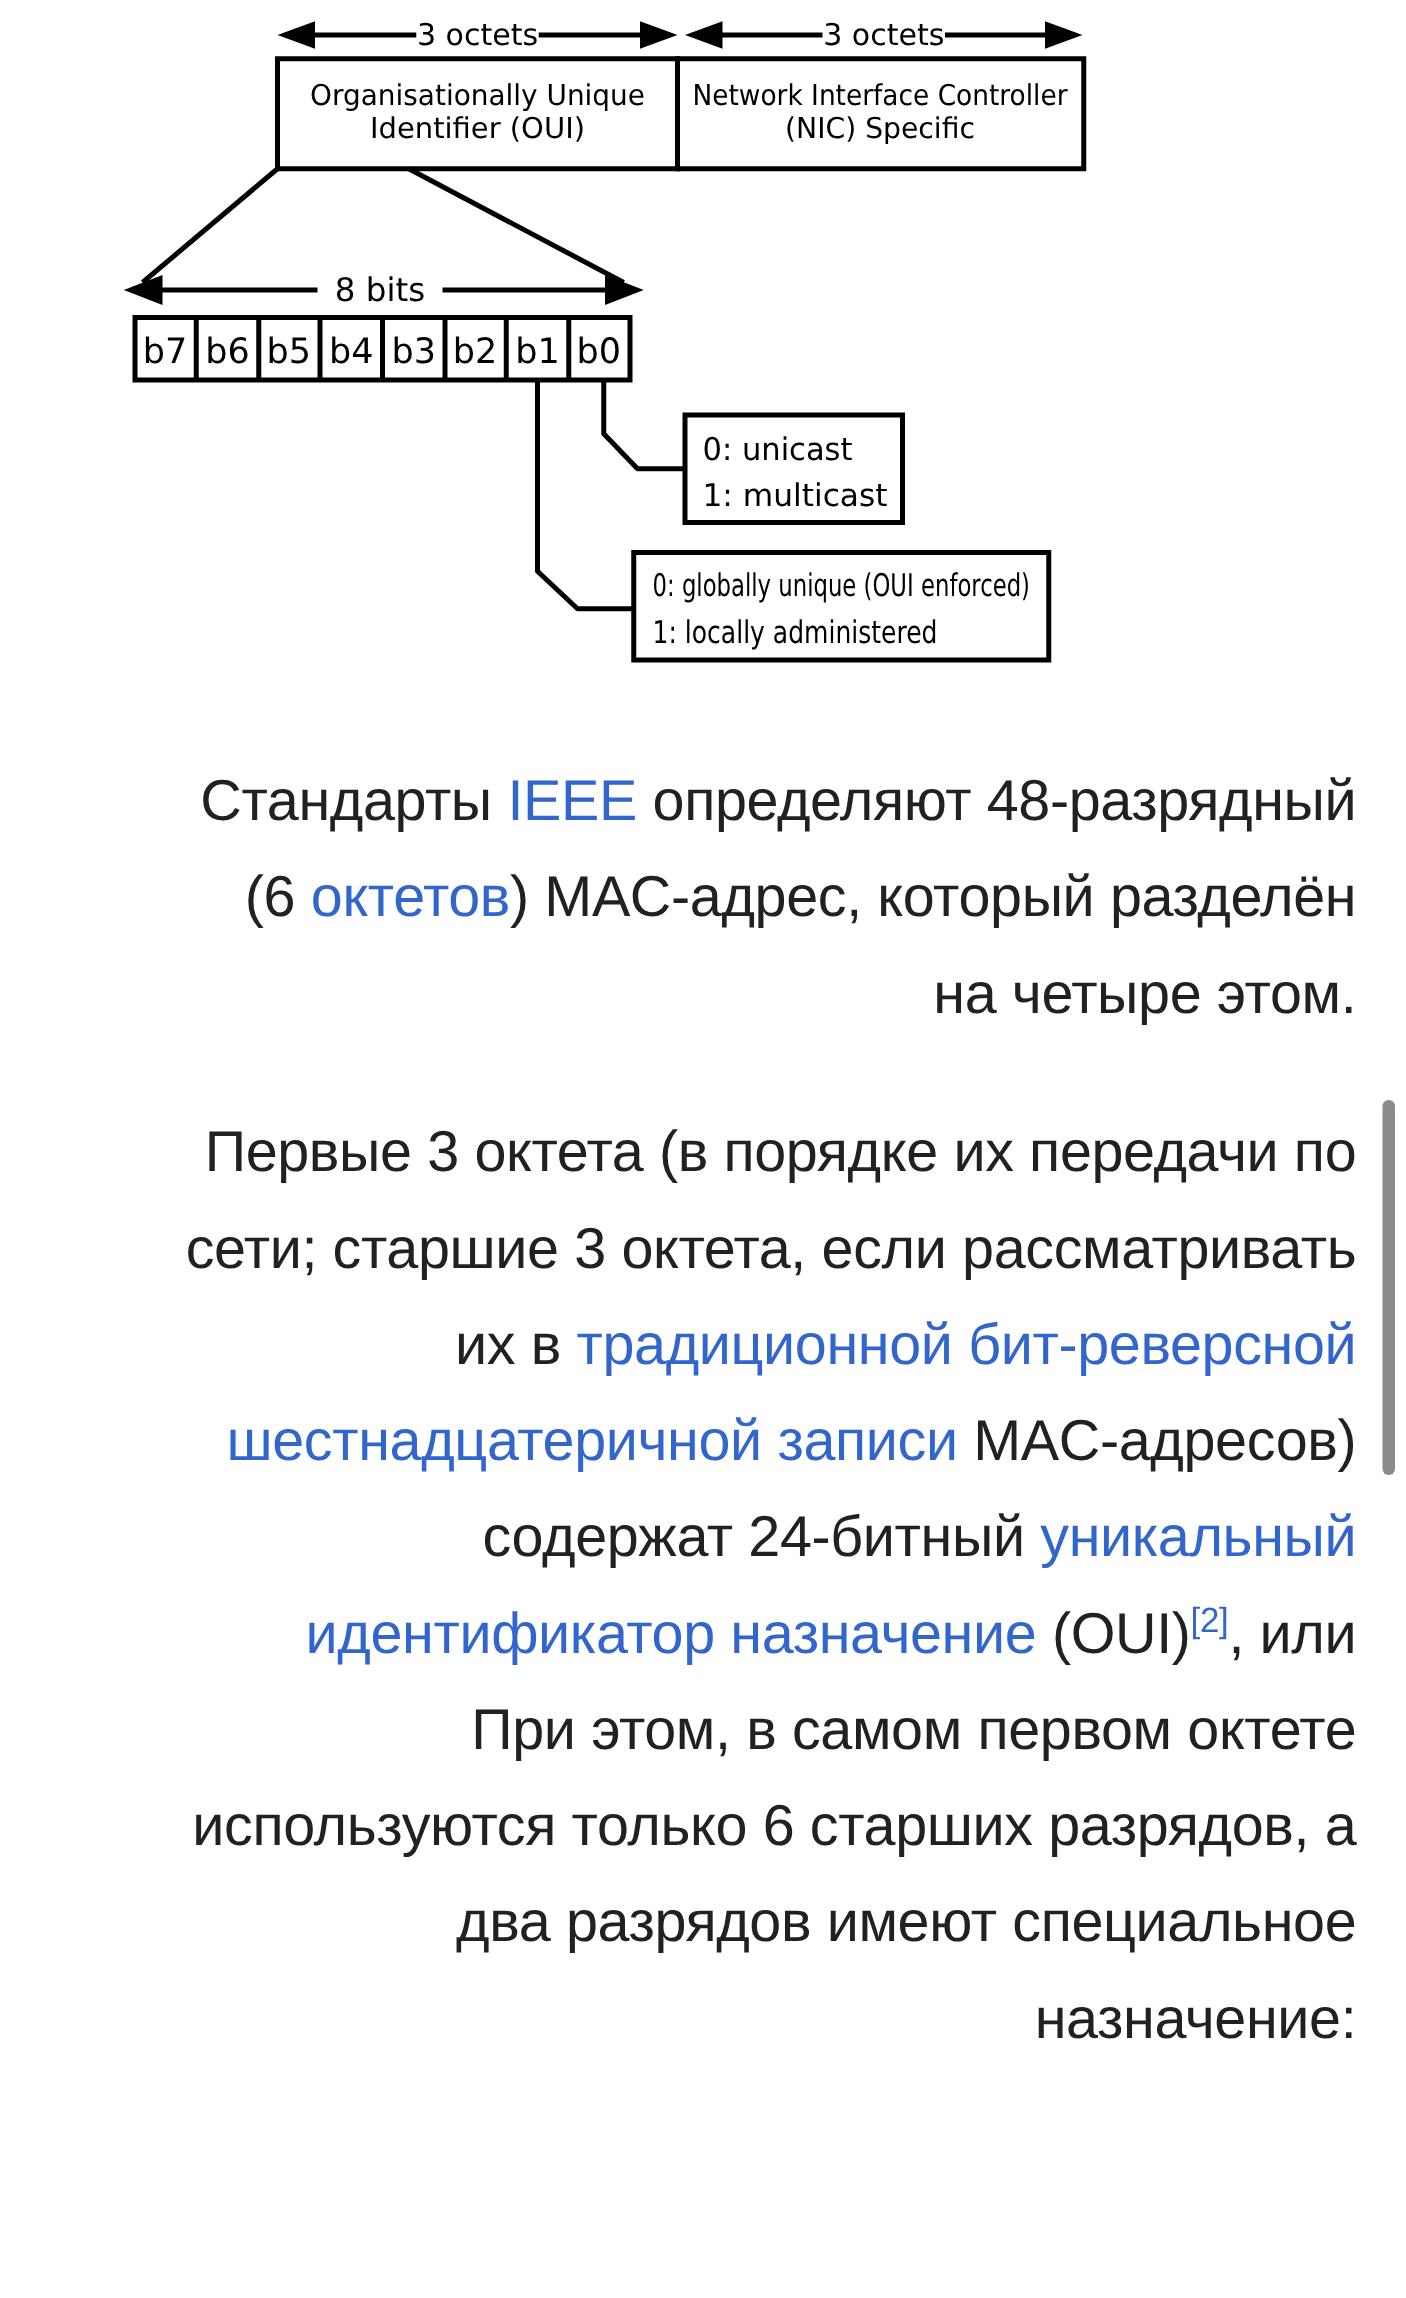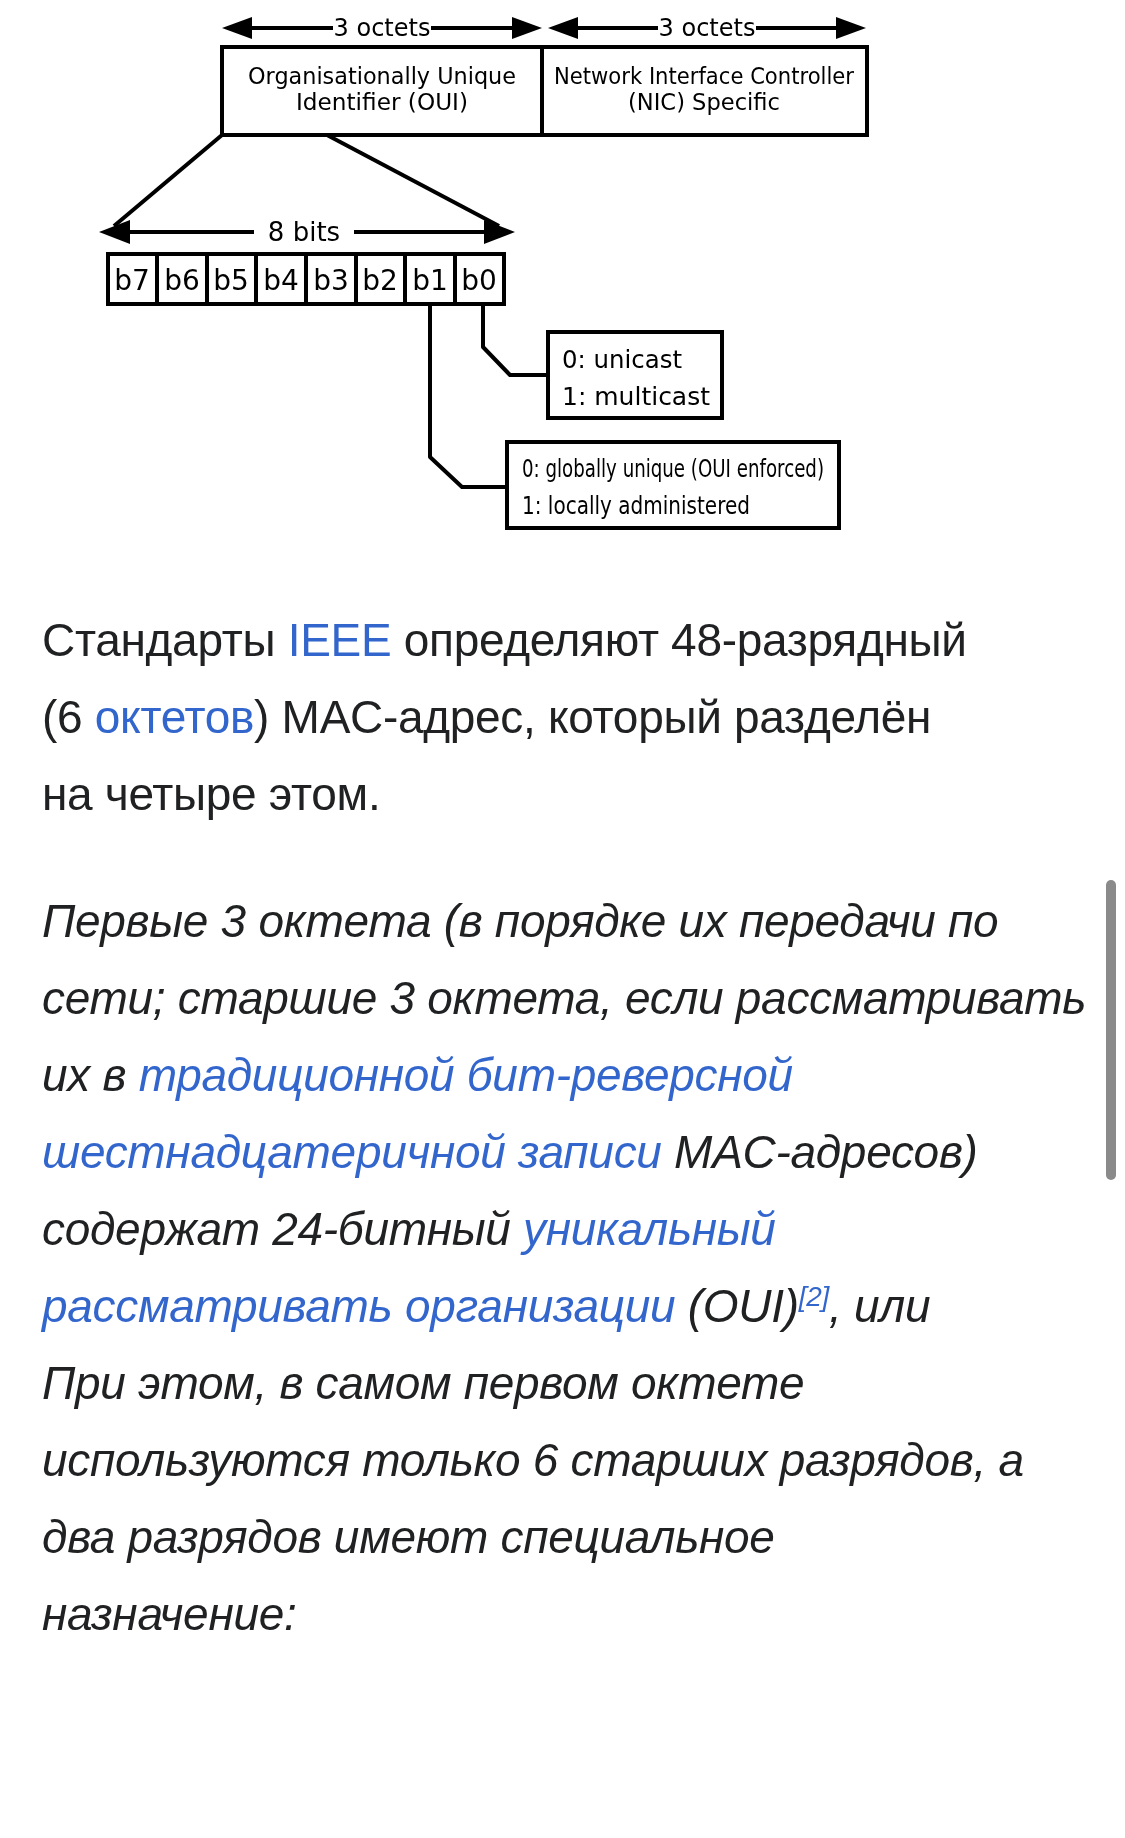--- a/index.html
+++ b/index.html
@@ -27,23 +27,24 @@
   .t25 { font-size: 25px; }
   .t26 { font-size: 26px; }
   .t28 { font-size: 28px; }
 
   .article {
     margin: 55px 40px 0 42px;
     color: #202122;
     font-size: 46px;
     line-height: 77px;
     letter-spacing: -0.3px;
+    text-align: right;
   }
   .para { margin: 0; }
-  .para + .para { margin-top: 50px; font-style: italic; }
+  .para + .para { margin-top: 50px; }
   .line { white-space: nowrap; }
   .wlink { color: #3366cc; text-decoration: none; cursor: pointer; }
   sup.ref {
     font-size: 28px;
     vertical-align: super;
     line-height: 0;
   }
   .scrollbar-thumb {
     position: absolute;
     right: 9px;
@@ -126,21 +127,21 @@
       <div class="line"><span>Стандарты </span><span class="wlink">IEEE</span><span> определяют 48-разрядный</span></div>
       <div class="line"><span>(6 </span><span class="wlink">октетов</span><span>) MAC-адрес, который разделён</span></div>
       <div class="line"><span>на четыре этом.</span></div>
     </div>
     <div class="para">
       <div class="line"><span>Первые 3 октета (в порядке их передачи по</span></div>
       <div class="line"><span>сети; старшие 3 октета, если рассматривать</span></div>
       <div class="line"><span>их в </span><span class="wlink">традиционной бит-реверсной</span></div>
       <div class="line"><span class="wlink">шестнадцатеричной записи</span><span> MAC-адресов)</span></div>
       <div class="line"><span>содержат 24-битный </span><span class="wlink">уникальный</span></div>
-      <div class="line"><span class="wlink">рассматривать организации</span><span> (OUI)</span><sup class="ref wlink">[2]</sup><span>, или</span></div>
+      <div class="line"><span class="wlink">идентификатор назначение</span><span> (OUI)</span><sup class="ref wlink">[2]</sup><span>, или</span></div>
       <div class="line"><span>При этом, в самом первом октете</span></div>
       <div class="line"><span>используются только 6 старших разрядов, а</span></div>
       <div class="line"><span>два разрядов имеют специальное</span></div>
       <div class="line"><span>назначение:</span></div>
     </div>
   </div>
 
 <div class="scrollbar-thumb"></div>
 
 </body></html>

